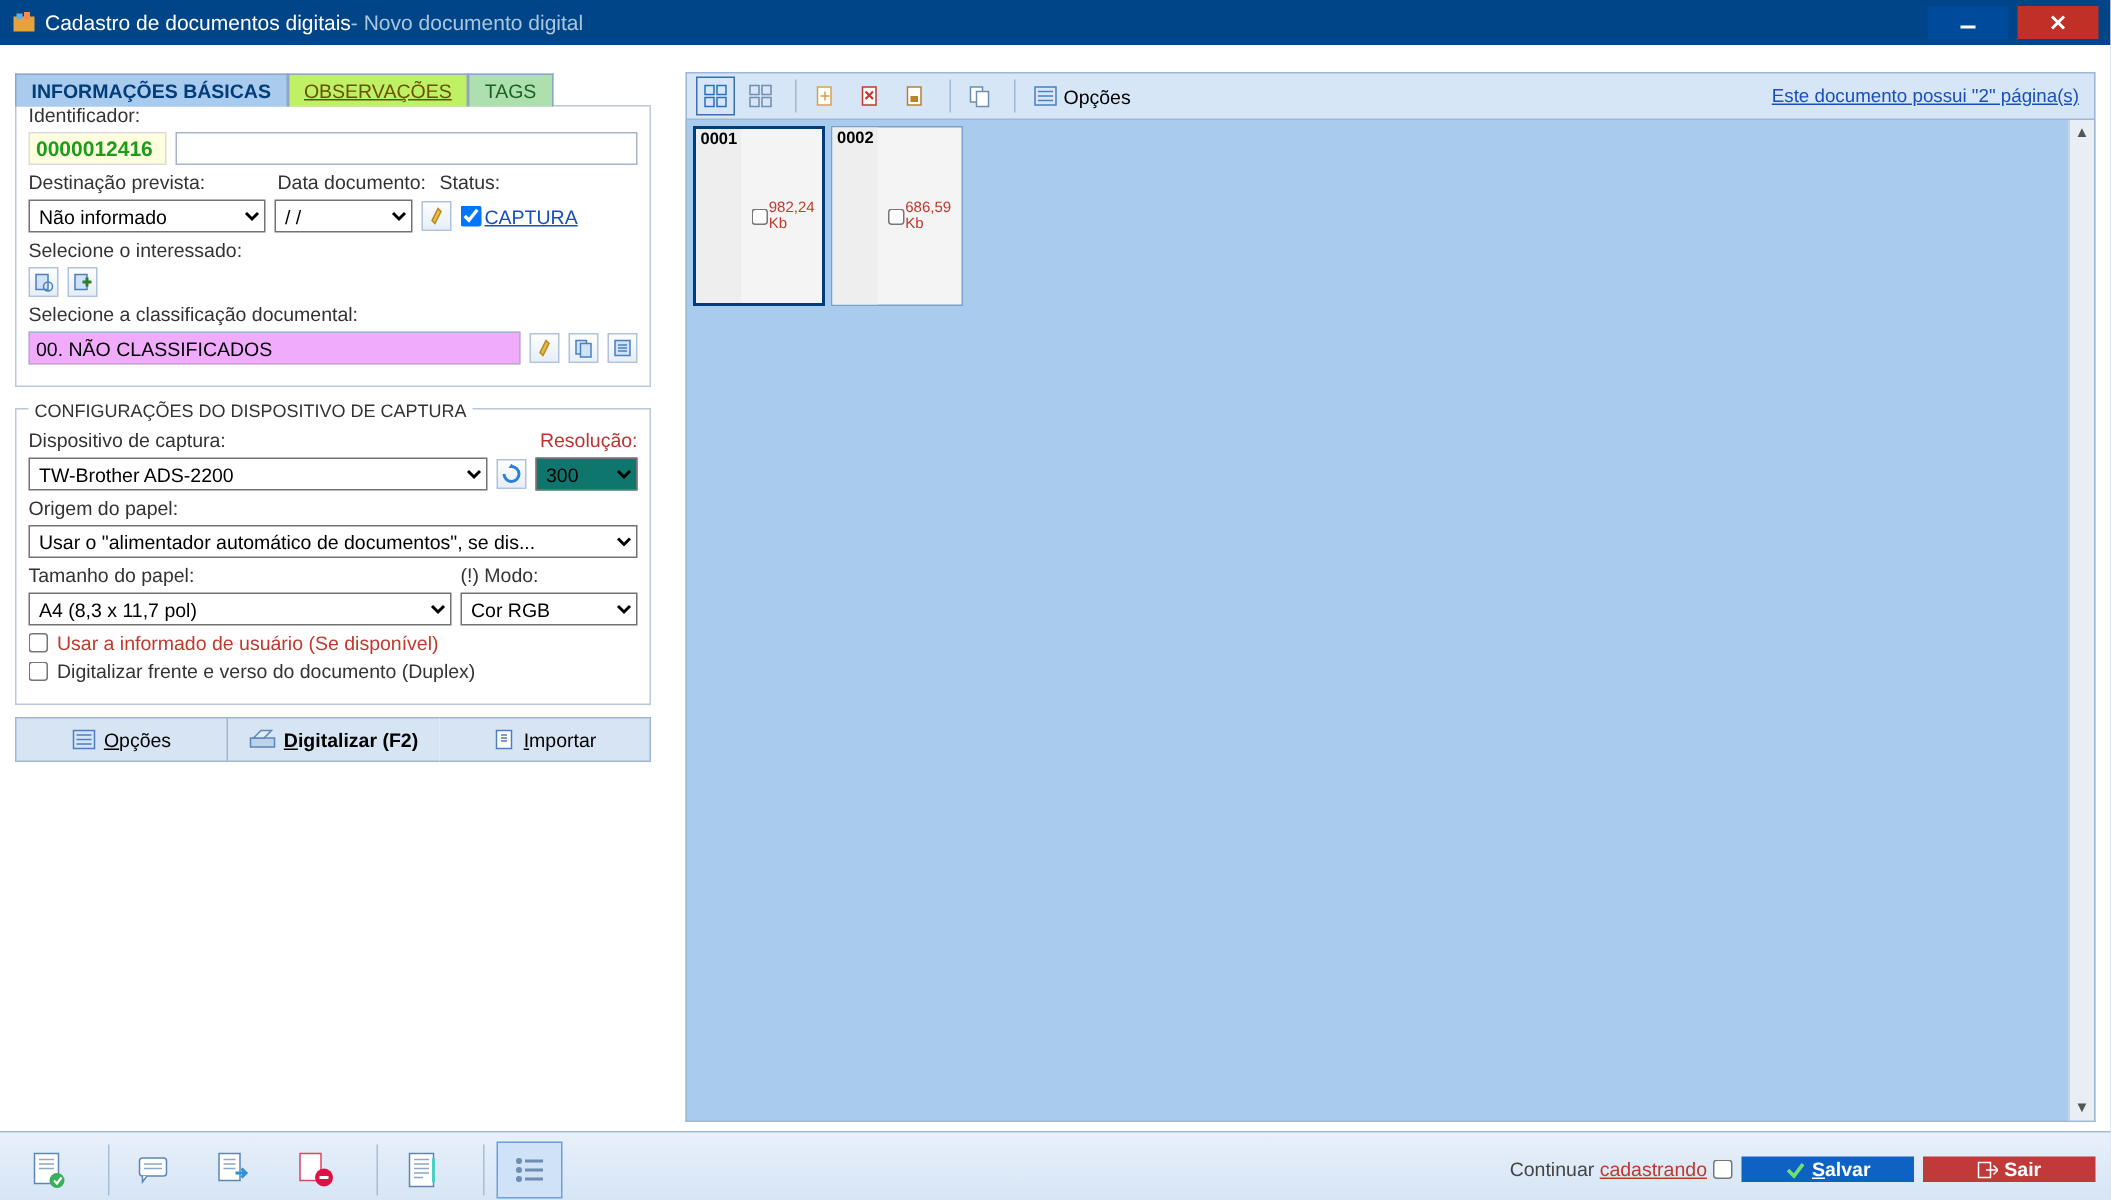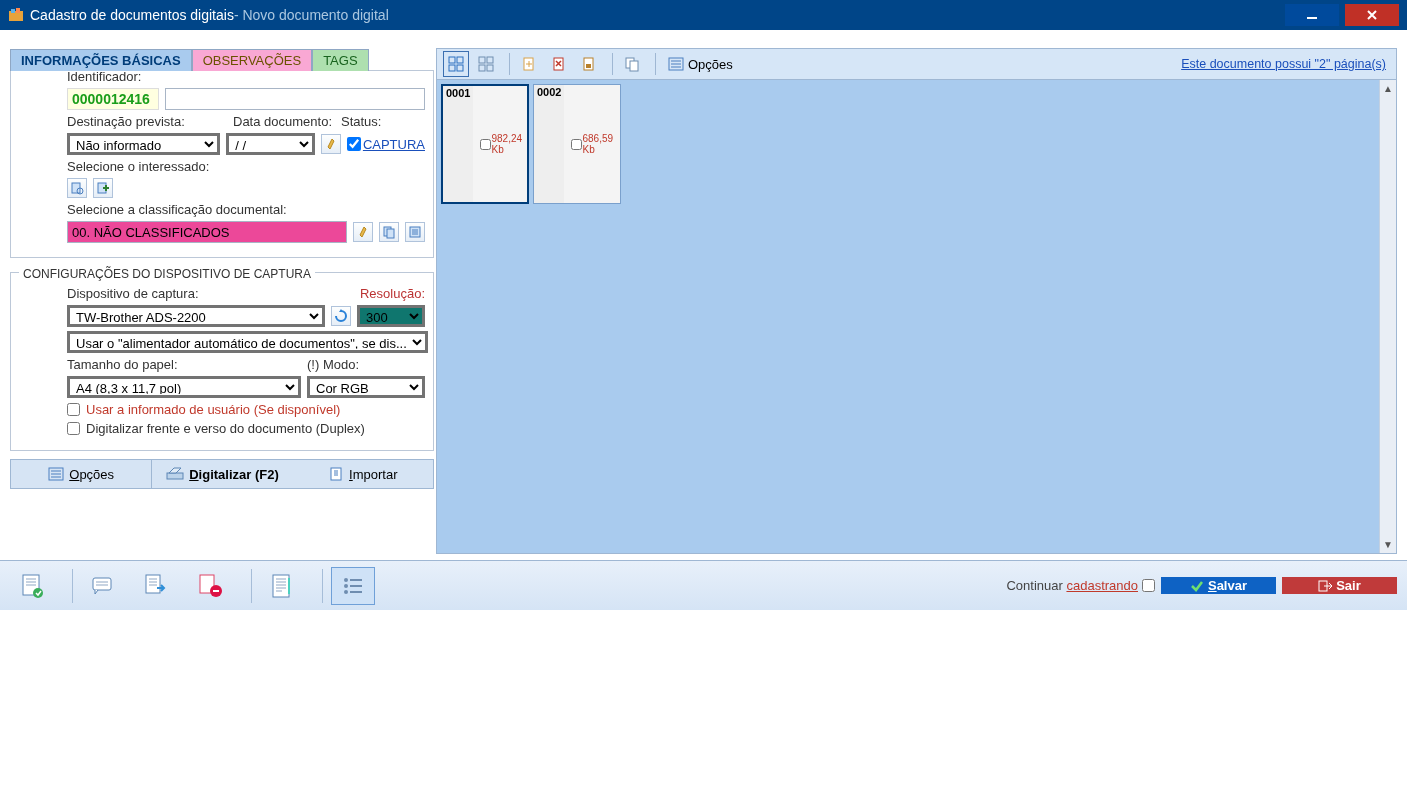--- a/index.html
+++ b/index.html
@@ -9,44 +9,44 @@
 .titlebar { background: #004588; color: #fff; height: 30px; display: flex; align-items: center; padding: 0 8px; }
 .titlebar .app-icon { width: 16px; height: 16px; margin-right: 6px; display:inline-flex; }
 .titlebar .title-main { font-size: 14px; }
 .titlebar .title-sub { color: #aac7e0; font-size: 14px; }
 .titlebar .spacer { flex: 1; }
 .titlebar .win-btn { width: 54px; height: 22px; margin-left: 6px; display:flex; align-items:center; justify-content:center; }
 .win-min { background: #004a9c; }
 .win-close { background: #c03026; }
 
 
-.main { display: flex; padding: 18px 10px 6px 10px; gap: 2px; height: 530px; }
+.main { display: flex; padding: 18px 10px 6px 10px; gap: 23px; height: 724px; }
 .left { width: 424px; }
 .right { flex: 1; display:flex; flex-direction:column; }
 
 
 .tabs { display: flex; }
 .tab { padding: 3px 10px; font-size: 13px; border: 1px solid #8fa7c4; border-bottom: none; position: relative; top: 1px; }
 .tab.active { background: #a9cbee; color: #003d7a; font-weight:600; }
-.tab.yellow { background: #f9a8d4; color:#6a5200; }
+.tab.yellow { background: #bef264; color:#6a5200;text-decoration:underline; }
 .tab.green { background: #aee0af; color:#19631e; }
 
 
 .fieldset { border: 1px solid #bcc8d8; padding: 8px 8px 10px 8px; margin-top: 0; }
 .legend { position: relative; top: -15px; background: #fff; padding: 0 4px; color:#333; font-size:12px; display:inline-block; }
 .fieldset .content { margin-top:-10px; }
 
-.row { display:flex; align-items:center; gap:6px; margin-bottom:4px;margin-left:48px; }
+.row { display:flex; align-items:center; gap:6px; margin-bottom:4px; }
 .label { color:#333; font-size:13px; }
 .label.red { color:#b33; }
 
 .id-field { background:#ffffe0; border:1px solid #ddd; padding:2px 4px; color:#1a9e1a; font-weight:700; font-size:14px; width:92px; display:inline-block; }
 input[type=text].t { border:1px solid #a8b5c6; padding:2px 4px; font-size:13px; height:22px; }
-select.s { border:3px solid #737373; padding:1px 2px; font-size:13px; height:22px; background:#fff; }
-.sel-hl { background:#ec4899; }
+select.s { border:1px solid #737373; padding:1px 2px; font-size:13px; height:22px; background:#fff; }
+.sel-hl { background:#f0abfc; }
 
 .status-check { display:flex; align-items:center; gap:2px; }
 .status-check input { width:14px; height:14px; }
 .status-link { color:#1a4fbb; text-decoration:underline; font-size:13px; }
 
 .icon-btn { width:20px; height:20px; border:1px solid #b0c3db; background:linear-gradient(#fdfefe,#e6eef7); display:inline-flex; align-items:center; justify-content:center; cursor:pointer; }
 
 
 .cap-btns { display:flex; margin-top:8px; }
 .cap-btn { flex:1; height:30px; border:1px solid #9fb7d3; background:#d6e4f4; display:flex; align-items:center; justify-content:center; gap:5px; cursor:pointer; }
@@ -209,20 +209,23 @@
           <select class="s" style="flex:1;"><option>TW-Brother ADS-2200</option></select>
           <span class="icon-btn">
               <svg width="14" height="14">
                 <path d="M7 2 A5 5 0 1 1 2 7" fill="none" stroke="#2a82d8" stroke-width="2"></path>
                 <path d="M7 0 L9 3 L5 3 Z" fill="#2a82d8"></path>
               </svg>
             </span>
           <select class="s" style="width:68px; background:#0f766e;"><option>300</option></select>
         </div>
 
+        <div class="row" style="margin-top:3px;">
+            <span class="label">Origem do papel:</span>
+          </div>
         <div class="row">
           <select class="s" style="flex:1;"><option>Usar o "alimentador automático de documentos", se dis...</option></select>
         </div>
 
         <div class="row" style="margin-top:3px;">
           <div style="flex:1"><span class="label">Tamanho do papel:</span></div>
           <div style="width:118px;"><span class="label">(!) Modo:</span></div>
         </div>
         <div class="row">
           <select class="s" style="flex:1;"><option>A4 (8,3 x 11,7 pol)</option></select>

